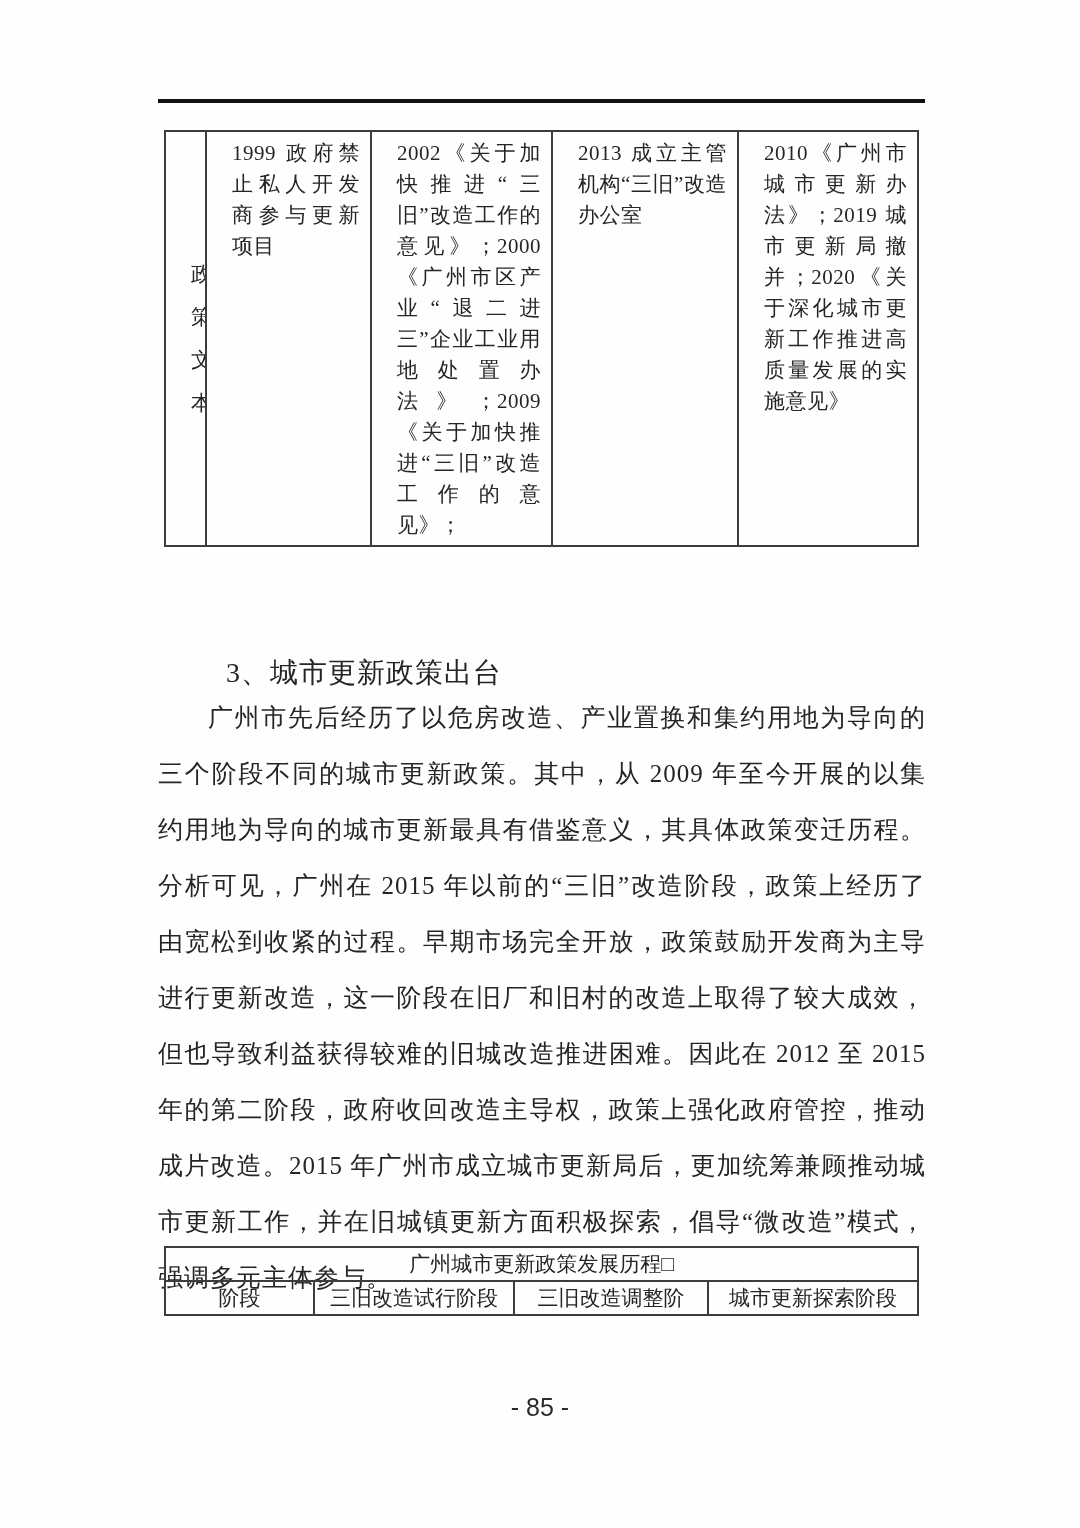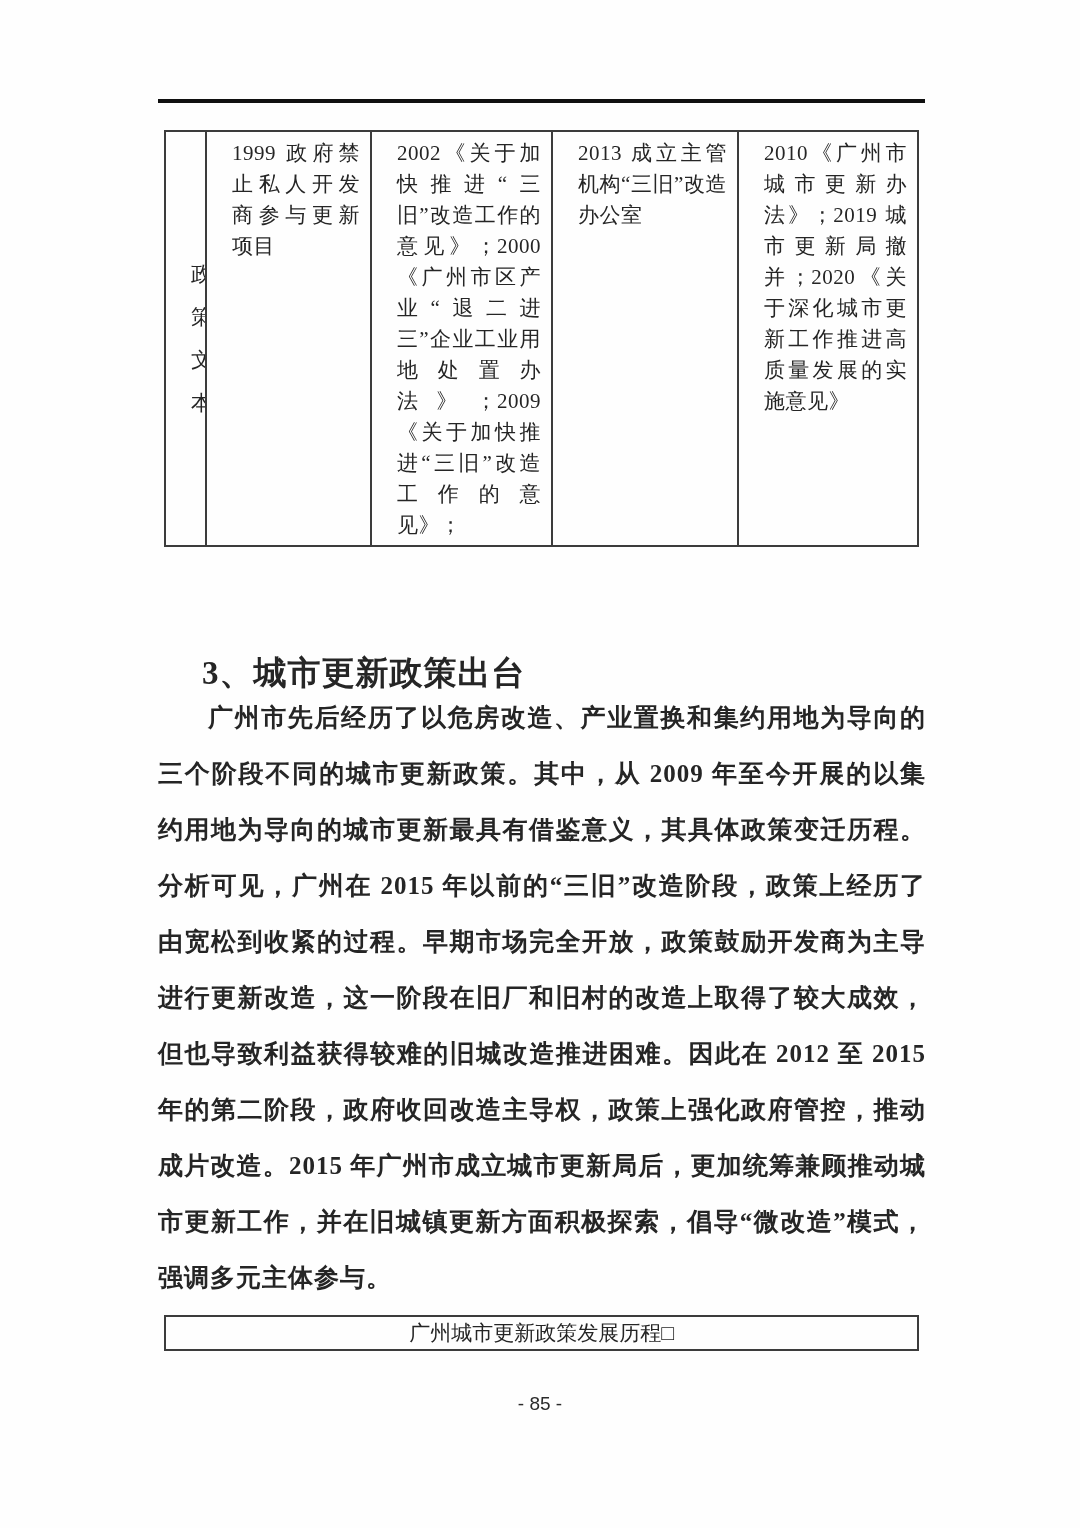--- a/index.html
+++ b/index.html
@@ -42,60 +42,59 @@
     word-break: break-all;
     line-height: 46px;
     letter-spacing: 0;
   }
   .policy-table .rowhead.middle { vertical-align: middle; line-height: 43px; margin-left: 36px; }
   .policy-table tr.r1 td { height: 200px; }
   .policy-table tr.r2 td { height: 318px; padding-left: 25px; }
   
   .section-heading {
     position: absolute;
-    left: 148px; top: 650px;
+    left: 172px; top: 650px;
     width: 766px; height: 46px;
     line-height: 46px;
     padding-left: 54px;
-    font-size: 33px;
-    font-weight: bold;
+    font-size: 28px;
+    font-weight: normal;
     letter-spacing: 1px;
   }
   .body-paragraph {
     position: absolute;
     left: 158px; top: 690px;
     width: 768px;
     font-size: 25px;
     line-height: 56px;
     letter-spacing: 1px;
     text-indent: 2em;
     text-align: justify;
     text-align-last: left;
-    font-weight: bold;
   }
   
-  .history-table-wrap { position: absolute; left: 164px; top: 1315px; }
+  .history-table-wrap { position: absolute; left: 164px; top: 1246px; }
   .history-table { width: 753px; }
   .history-table td {
     border: 2px solid #3c3c3c;
     font-size: 21px;
     text-align: center;
     vertical-align: middle;
     padding: 2px 6px;
     overflow: hidden;
   }
   .history-table tr.title-row td { height: 33px; }
   .history-table tr.header-row td { height: 29px; }
   
   .page-number {
     position: absolute;
     left: 0; top: 1393px;
     width: 1080px;
     text-align: center;
-    font-size: 19px;
+    font-size: 25px;
     font-family: "Liberation Sans", "DejaVu Sans", sans-serif;
     color: #2b2b2b;
   }
 </style>
 </head>
 <body>
 
 <div class="page">
 
   <div class="top-rule"></div>
@@ -130,19 +129,25 @@
       <colgroup>
         <col style="width:149px">
           <col style="width:200px">
           <col style="width:194px">
           <col style="width:210px">
       </colgroup>
       <tbody>
         <tr class="title-row">
           <td colspan="4">广州城市更新政策发展历程□</td>
         </tr>
+        <tr class="header-row">
+          <td>阶段</td>
+          <td>三旧改造试行阶段</td>
+          <td>三旧改造调整阶</td>
+          <td>城市更新探索阶段</td>
+        </tr>
       </tbody>
     </table>
   </div>
 
   <div class="page-number">- 85 -</div>
 
 </div>
 
 </body></html>

